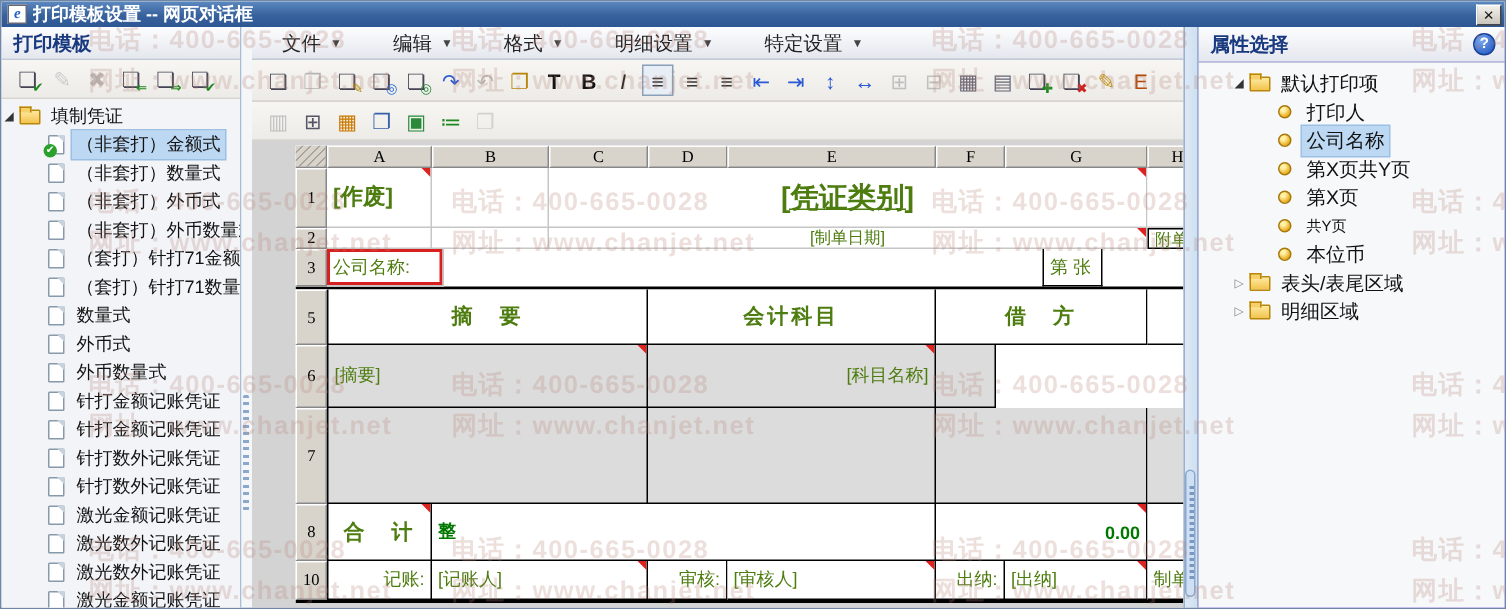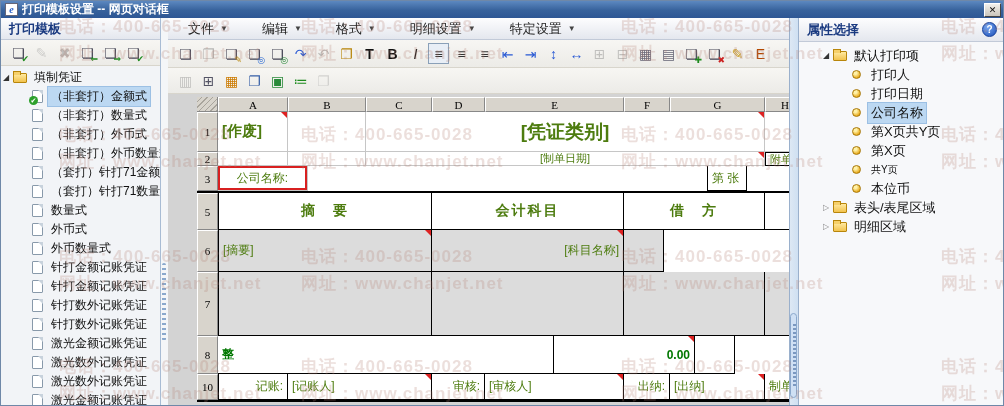--- a/index.html
+++ b/index.html
@@ -383,21 +383,21 @@
             </div>
             <div class="g-row" style="height: 40px;">
               <div class="g-hd" style="width: 21px;">1</div>
               <div class="cell b15" style="width: 70px;">
                 <span>[作废]</span>
                 <span class="tri"></span>
               </div>
               <div class="cell " style="width: 78px;">
                 <span></span>
               </div>
-              <div class="cell t20 center" style="width: 399px;">
+              <div class="cell t20 center" style="width: 399px; text-decoration: underline;">
                 <span>[凭证类别]</span>
                 <span class="tri"></span>
               </div>
               <div class="cell " style="width: 40px;">
                 <span></span>
               </div>
             </div>
             <div class="g-row" style="height: 14px;">
               <div class="g-hd" style="width: 21px;">2</div>
               <div class="cell " style="width: 70px;">
@@ -409,21 +409,21 @@
               <div class="cell small center" style="width: 399px;">
                 <span>[制单日期]</span>
                 <span class="tri"></span>
               </div>
               <div class="cell small bdk bl bt" style="width: 40px;">
                 <span>附单据</span>
               </div>
             </div>
             <div class="g-row" style="height: 25px;">
               <div class="g-hd" style="width: 21px;">3</div>
-              <div class="cell redbox" style="width: 90px; justify-content: center;">
+              <div class="cell redbox" style="width: 78px;">
                 <span>公司名称:</span>
               </div>
               <div class="cell sel" style="width: 399px; margin-top: 45px;">
                 <span>[公司名称]</span>
                 <span class="tri"></span>
                 <span class="handle"></span>
               </div>
               <div class="cell bdk bl" style="width: 40px;">
                 <span>第 张</span>
               </div>
@@ -467,20 +467,24 @@
               </div>
               <div class="cell gray bdk" style="width: 141px;">
                 <span></span>
               </div>
               <div class="cell gray bdk" style="width: 40px;">
                 <span></span>
               </div>
             </div>
             <div class="g-row" style="height: 38px;">
               <div class="g-hd" style="width: 21px;">8</div>
+              <div class="cell hdr bdk bl" style="width: 70px;">
+                <span>合　计</span>
+                <span class="tri"></span>
+              </div>
               <div class="cell green bdk" style="width: 336px;">
                 <span>整</span>
               </div>
               <div class="cell green right bdk" style="width: 141px;">
                 <span>0.00</span>
                 <span class="tri"></span>
               </div>
               <div class="cell bdk" style="width: 40px;">
                 <span></span>
               </div>
@@ -529,24 +533,20 @@
       </div>
       <div class="tree" id="right-tree" style="padding-top: 4px;">
           <div class="tree-row" style="padding-left: 22px; font-size: 13px;">
             <span class="arrow">◢</span>
             <span class="folder-ico"></span>
             <span class="lbl">默认打印项</span>
           </div>
           <div class="tree-row" style="padding-left: 52px; font-size: 13px;">
             <span class="bullet-ico"></span>
             <span class="lbl">打印人</span>
-          </div>
-          <div class="tree-row" style="padding-left: 52px; font-size: 13px;">
-            <span class="bullet-ico"></span>
-            <span class="lbl">打印日期</span>
           </div>
           <div class="tree-row selected" style="padding-left: 52px; font-size: 13px;">
             <span class="bullet-ico"></span>
             <span class="lbl">公司名称</span>
           </div>
           <div class="tree-row" style="padding-left: 52px; font-size: 13px;">
             <span class="bullet-ico"></span>
             <span class="lbl">第X页共Y页</span>
           </div>
           <div class="tree-row" style="padding-left: 52px; font-size: 13px;">

